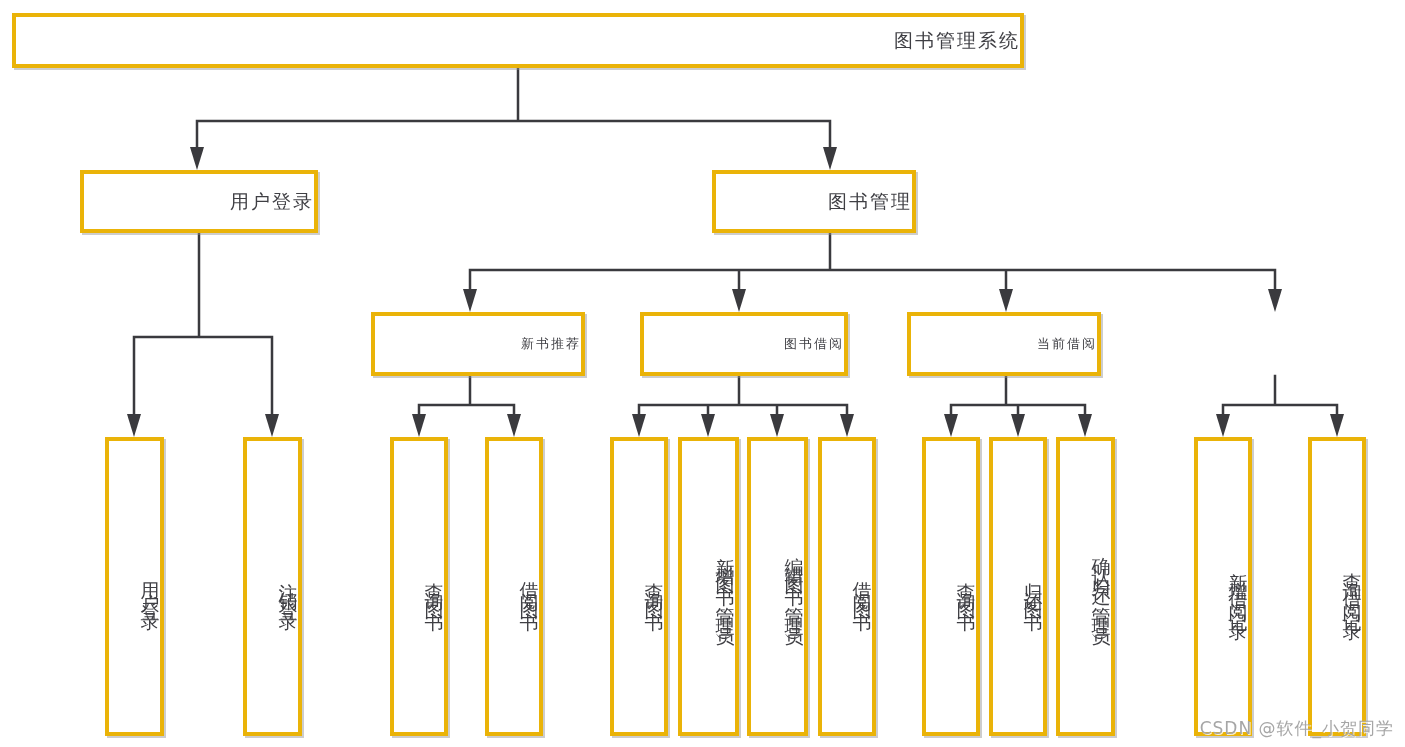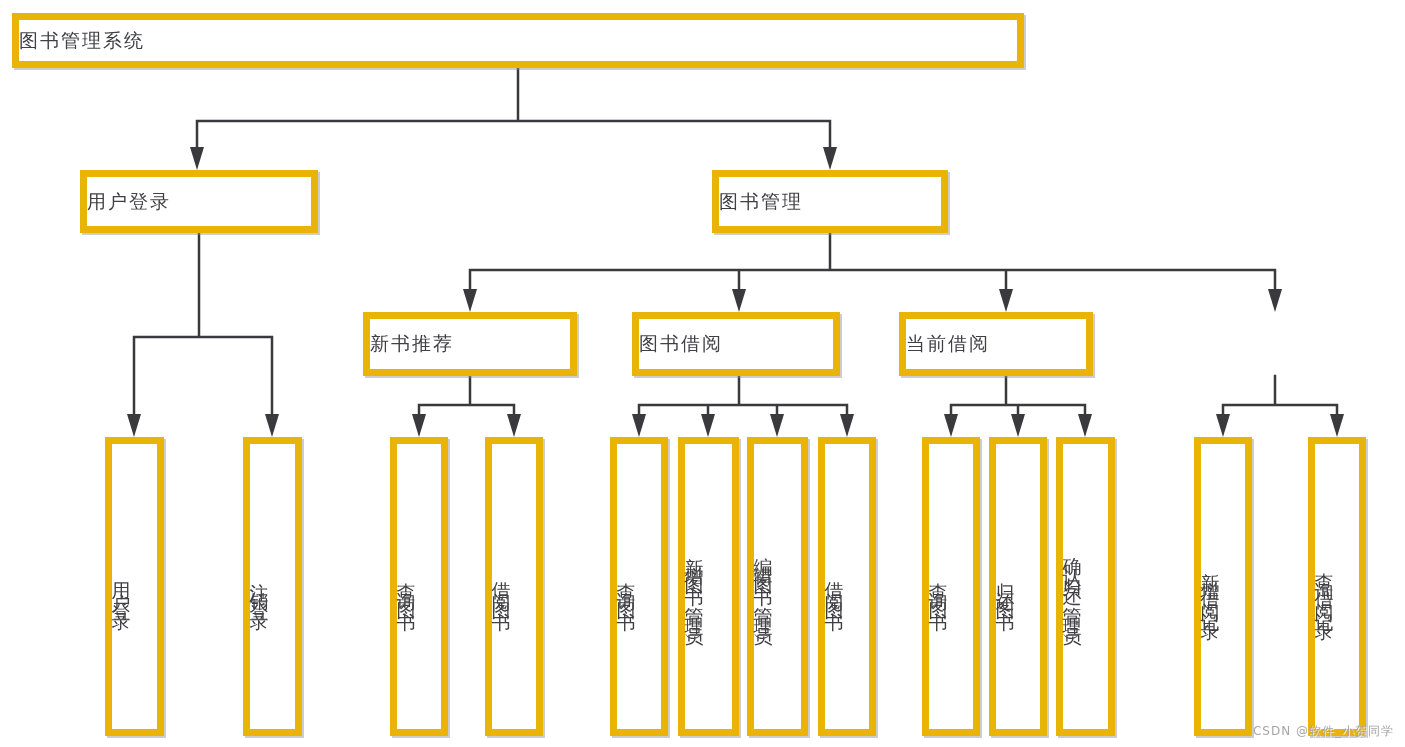--- a/index.html
+++ b/index.html
@@ -14,44 +14,44 @@
   svg.connectors {
     position: absolute;
     left: 0; top: 0;
     width: 1405px; height: 747px;
     z-index: 1;
   }
   .box {
     position: absolute;
     box-sizing: border-box;
     background: #ffffff;
-    border: 7px solid #eab308;
+    border: 4px solid #eab308;
     box-shadow: 2px 2px 0 rgba(145,145,145,0.45);
     display: flex;
     align-items: center;
-    justify-content: flex-start;
+    justify-content: flex-end;
     color: #3f3f44;
     z-index: 2;
   }
   .root  { left: 12px;  top: 13px;  width: 1012px; height: 55px; font-size: 19px; letter-spacing: 2px; }
   .l2    { top: 170px; height: 63px; font-size: 19px; letter-spacing: 2px; }
-  .l3    { top: 312px; height: 64px; font-size: 19px; letter-spacing: 2px; }
+  .l3    { top: 312px; height: 64px; font-size: 13px; letter-spacing: 2px; margin-left: 8px; }
   .leaf  { top: 437px; height: 299px; font-size: 19px; }
   .vlbl {
     writing-mode: vertical-rl;
     text-orientation: mixed;
     letter-spacing: 10px;
     line-height: 1;
     white-space: nowrap;
   }
   .watermark {
     position: absolute;
     right: 11px;
     bottom: 7px;
-    font-size: 12px;
+    font-size: 17px;
     color: #a6a6a6;
     letter-spacing: 1px;
     z-index: 3;
     text-shadow: 1px 1px 0 rgba(255,255,255,0.8);
   }
 </style>
 </head>
 <body>
 
 <div class="stage">
@@ -96,21 +96,21 @@
     </g>
   </svg>
 
   <div class="box root">
     <span>图书管理系统</span>
   </div>
 
   <div class="box l2" style="left:80px;width:238px">
     <span>用户登录</span>
   </div>
-  <div class="box l2" style="left:712px;width:236px">
+  <div class="box l2" style="left:712px;width:204px">
     <span>图书管理</span>
   </div>
 
   <div class="box l3" style="left:363px;width:214px">
     <span>新书推荐</span>
   </div>
   <div class="box l3" style="left:632px;width:208px">
     <span>图书借阅</span>
   </div>
   <div class="box l3" style="left:899px;width:194px">

